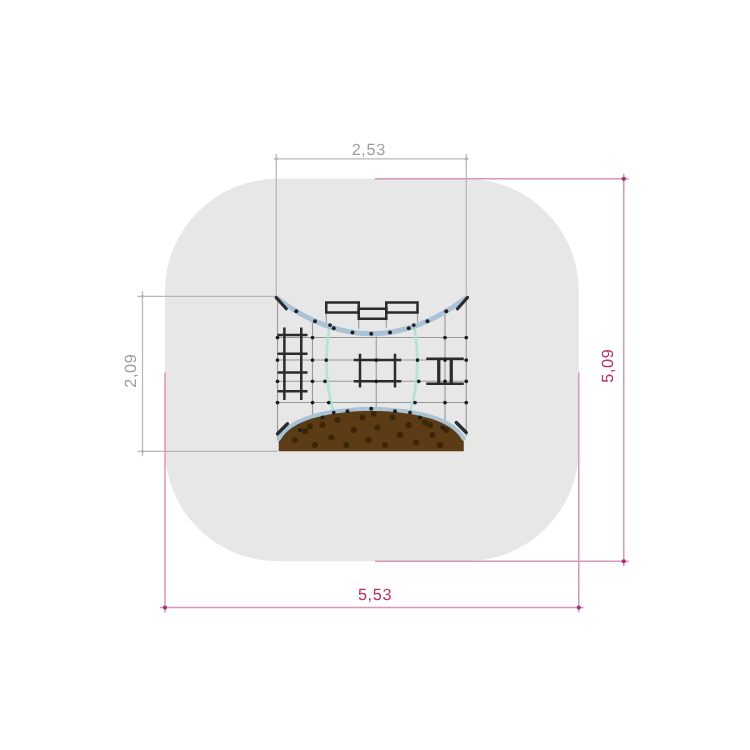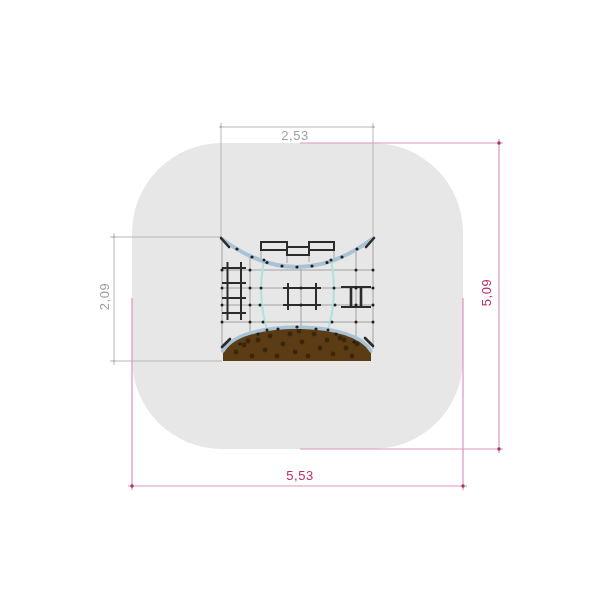--- a/index.html
+++ b/index.html
@@ -223,20 +223,20 @@
 
       <g>
         <line class="anchor" x1="221" y1="238" x2="229" y2="247"></line>
         <line class="anchor" x1="374" y1="238" x2="366" y2="247"></line>
         <line class="anchor" x1="222" y1="347" x2="230" y2="339"></line>
         <line class="anchor" x1="373" y1="346" x2="365" y2="338"></line>
       </g>
     </g>
   </svg>
 
-  <div class="dim-label gray-label" style="left:265px; top:128px;">2,53</div>
+  <div class="dim-label gray-label" style="left:265px; top:112px;">2,53</div>
 
   <div class="dim-label gray-label vertical" style="left:74px; top:289px;">2,09</div>
 
   <div class="dim-label magenta-label" style="left:270px; top:468px;text-align:center;">5,53</div>
 
   <div class="dim-label magenta-label vertical" style="left:456px; top:285px;">5,09</div>
 </div>
 
 </body></html>

